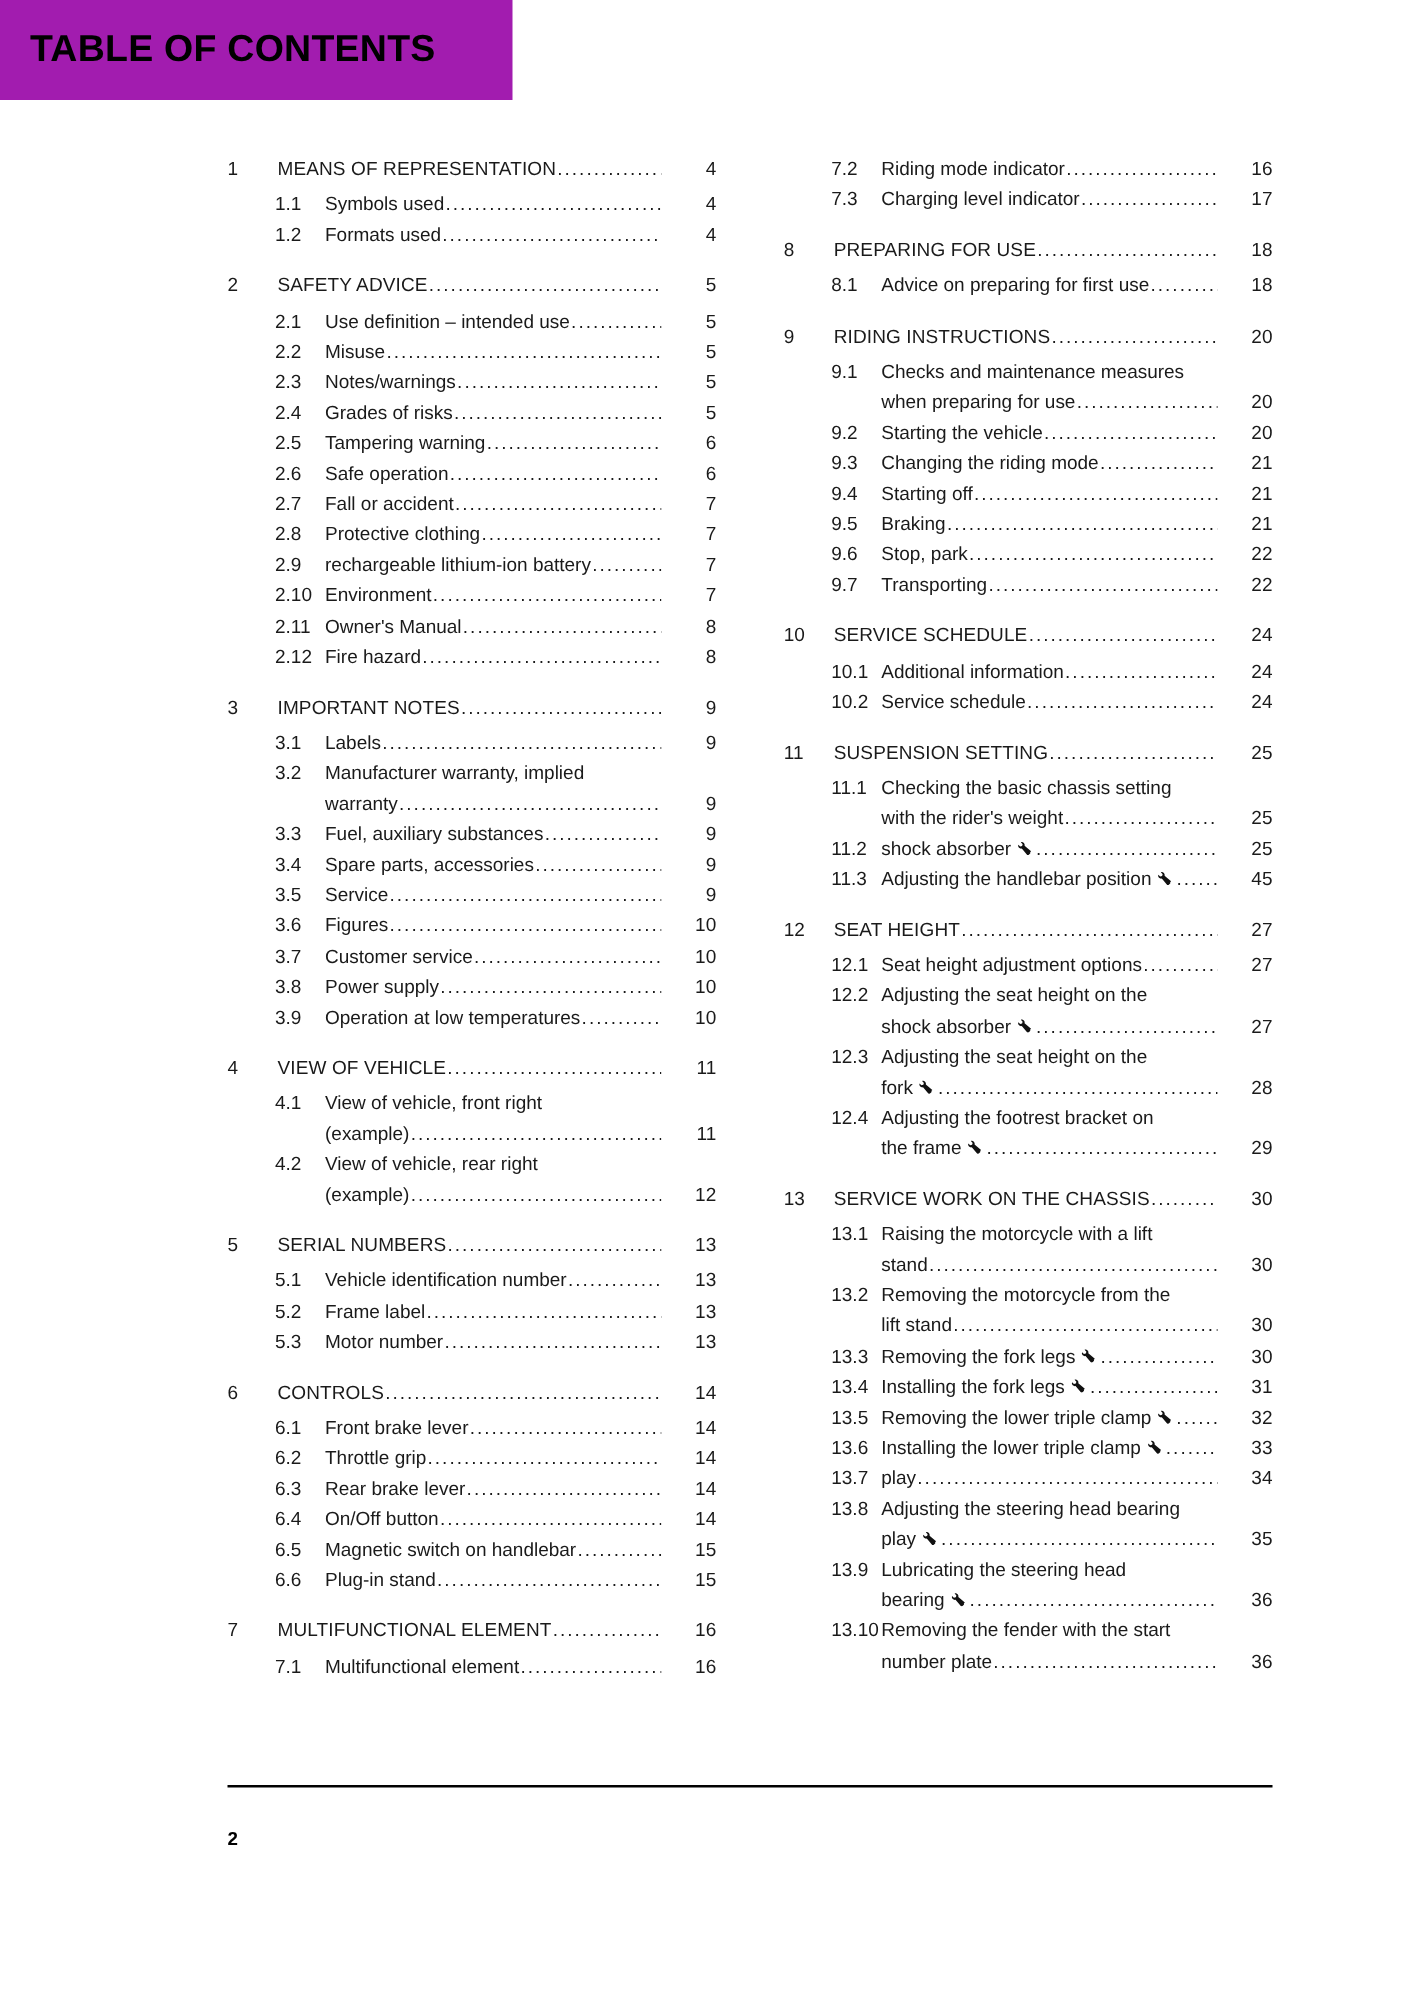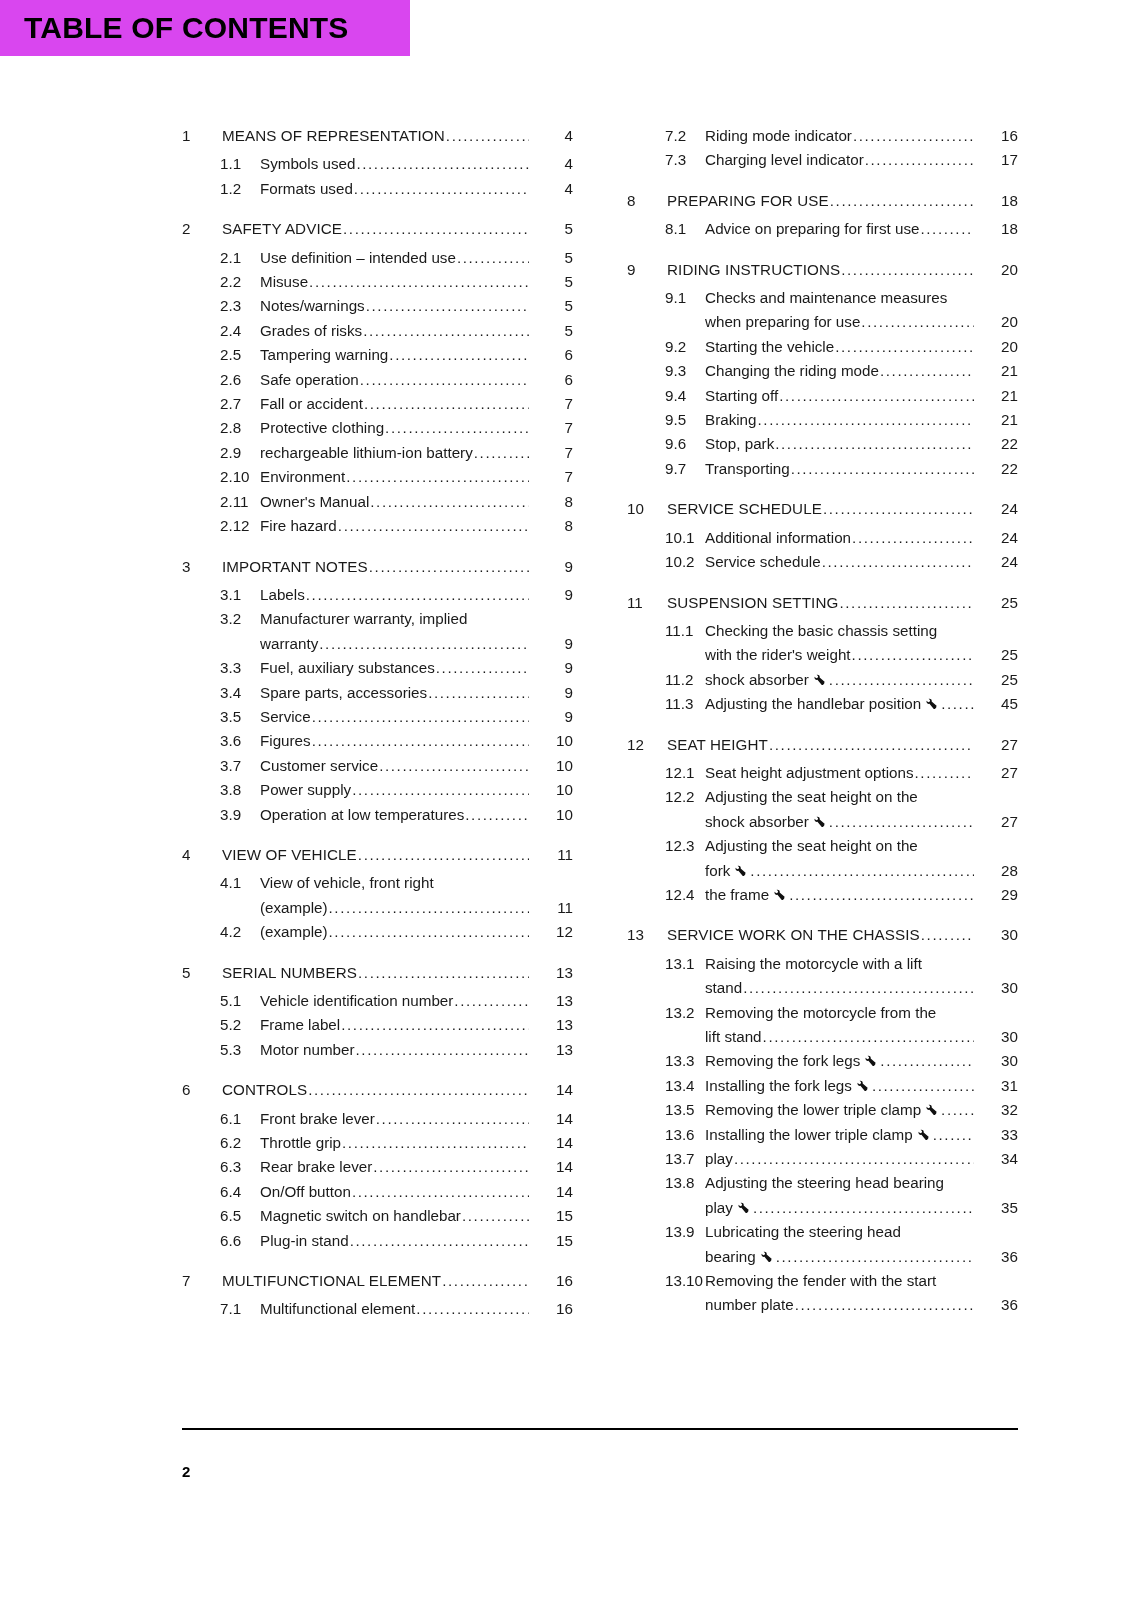--- a/index.html
+++ b/index.html
@@ -13,22 +13,22 @@
     position: relative;
     overflow: hidden;
   }
 
   
   .header-banner {
     position: absolute;
     left: 0;
     top: 0;
     width: 410px;
-    height: 56px;
-    background: #d946ef;
+    height: 80px;
+    background: #a21caf;
     display: flex;
     align-items: center;
   }
   .header-title {
     font-size: 30px;
     font-weight: bold;
     letter-spacing: 0.2px;
     padding-left: 24px;
     color: #000;
     white-space: nowrap;
@@ -423,20 +423,25 @@
             <span class="title-txt">(example)</span>
             <span class="leader">...........................................................................................................</span>
             <span class="pg">11</span>
           </div>
         </div>
       </div>
       <div class="entry sub">
         <div class="num">4.2</div>
         <div class="mid">
           <div class="title-line">
+            <span class="title-txt">View of vehicle, rear right</span>
+            <span class="leader none">...........................................................................................................</span>
+            <span class="pg blank">12</span>
+          </div>
+          <div class="title-line">
             <span class="title-txt">(example)</span>
             <span class="leader">...........................................................................................................</span>
             <span class="pg">12</span>
           </div>
         </div>
       </div>
       <div class="entry chapter">
         <div class="num">5</div>
         <div class="mid">
           <div class="title-line">
@@ -835,20 +840,25 @@
             </span>
             <span class="leader">...........................................................................................................</span>
             <span class="pg">28</span>
           </div>
         </div>
       </div>
       <div class="entry sub">
         <div class="num">12.4</div>
         <div class="mid">
           <div class="title-line">
+            <span class="title-txt">Adjusting the footrest bracket on</span>
+            <span class="leader none">...........................................................................................................</span>
+            <span class="pg blank">29</span>
+          </div>
+          <div class="title-line">
             <span class="title-txt">the frame</span>
             <span class="wrench">
               <svg viewBox="0 0 16 16" width="13" height="13" aria-hidden="true">
                 <path fill="#111111" d="M14.6 12.3 8.2 6.9c.25-.95.02-2.0-.72-2.75C6.66 3.3 5.5 3.1 4.5 3.5l1.8 1.8-.55 1.9-1.9.55-1.8-1.8c-.4 1.0-.2 2.16.65 3.0.75.74 1.8.97 2.75.72l5.4 6.4c.3.36.85.38 1.19.05l1.6-1.6c.33-.34.31-.89-.04-1.19z"></path>
               </svg>
             </span>
             <span class="leader">...........................................................................................................</span>
             <span class="pg">29</span>
           </div>
         </div>

